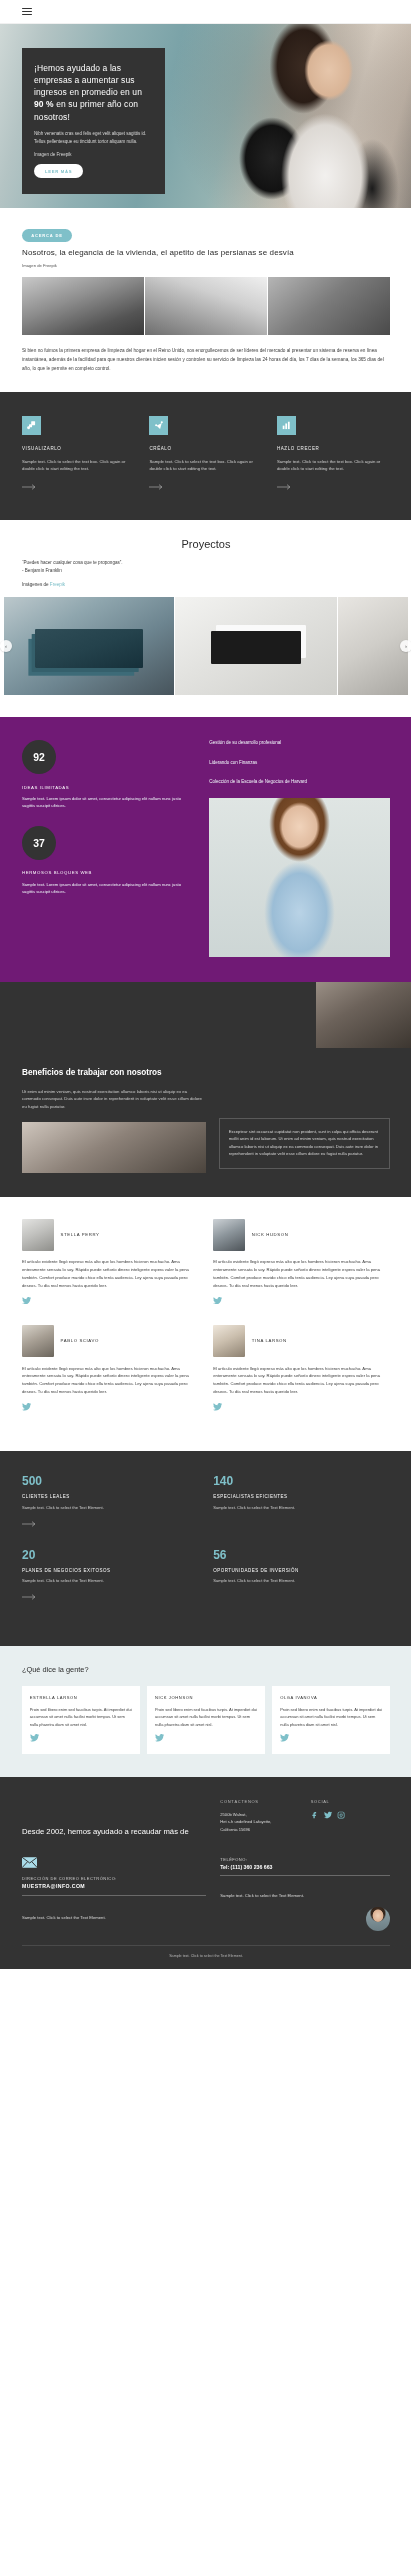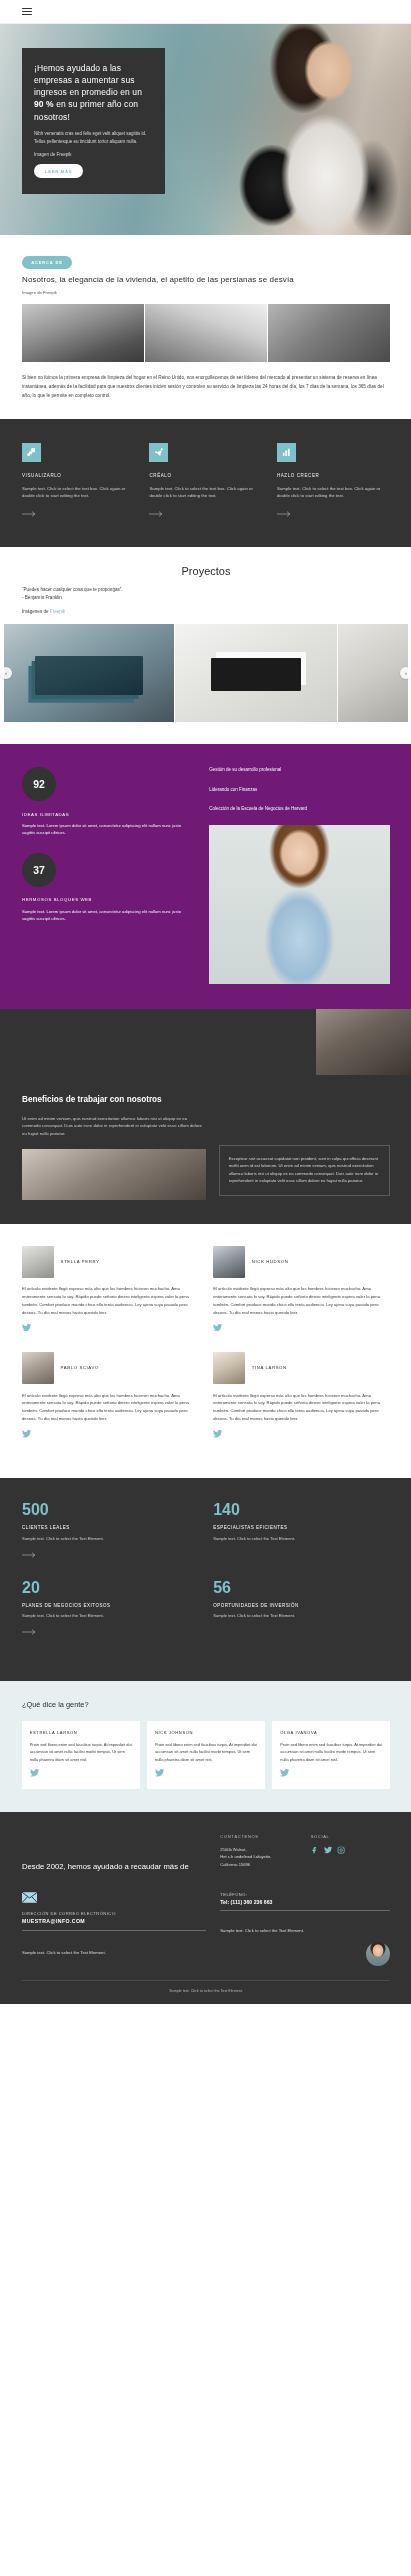--- a/index.html
+++ b/index.html
@@ -11,21 +11,21 @@
     -webkit-font-smoothing:antialiased;
   }
   .page { width:412px; margin:0 auto; overflow:hidden; position:relative; }
 
   
   .navbar { height:24px; background:#fff; display:flex; align-items:center; padding-left:22px; border-bottom:0.5px solid #f0f0f0;}
   .burger { width:10px; cursor:pointer; }
   .burger span { display:block; height:1.4px; background:#333; margin:1.8px 0; border-radius:0.5px;}
 
   
-  .hero { position:relative; height:211px; overflow:hidden; }
+  .hero { position:relative; height:184px; overflow:hidden; }
   .hero-bg { position:absolute; inset:0;
     background:
       radial-gradient(circle at 78% 40%, rgba(60,50,45,0.30) 0%, rgba(0,0,0,0) 45%),
       linear-gradient(105deg,#cfd8d6 0%,#b4c4c4 10%,#8fb0b3 26%,#7ba3a8 40%,#93b2b1 55%,#b9bfb6 66%,#d8cfc2 74%,#e9dfd2 82%,#cbbfb2 92%,#8d867e 100%);
   }
   .hero-person { position:absolute; right:0; top:0; width:181px; height:211px;
     background:
       radial-gradient(ellipse 33px 41px at 54% 22%, #e6c6ab 0%, #d9b496 62%, rgba(217,180,150,0) 74%),
       radial-gradient(ellipse 47px 66px at 40% 20%, #3b2b22 0%, #2a1d16 55%, rgba(42,29,22,0) 72%),
       radial-gradient(ellipse 58px 82px at 52% 72%, #f2f0ee 0%, #ddd9d4 62%, rgba(221,217,212,0) 76%),
@@ -131,21 +131,21 @@
   .av3 { background:linear-gradient(155deg,#d9d4cb 0%,#a79f94 45%,#6b655c 100%);}
   .av4 { background:linear-gradient(155deg,#efe7dc 0%,#cbbfae 45%,#8d8171 100%);}
   .member-head h4 { font-size:4.3px; letter-spacing:0.6px; font-weight:400; color:#2b2b2b;}
   .member p { font-size:4.2px; line-height:1.85; color:#3c3c3c; margin-top:7.7px;}
   .tw { margin-top:7.1px; width:9.3px; height:7.7px; fill:#7fc0c9; }
 
   
   .numbers { background:#333333; padding:23px 22px 25px 22px; }
   .num-row { display:flex; gap:14.3px; margin-bottom:18.7px;}
   .num { flex:1; }
-  .num .v { color:#7fc0c9; font-size:16px; font-weight:700; }
+  .num .v { color:#7fc0c9; font-size:12px; font-weight:700; }
   .num h5 { color:#fff; font-size:4.5px; letter-spacing:0.5px; font-weight:400; margin-top:6px;}
   .num p { color:#cfcfcf; font-size:4.1px; margin-top:5.5px; }
 
   
   .testi { background:#e8eff0; padding:18.7px 22px 23px 22px; }
   .testi h2 { font-size:7.4px; font-weight:400; color:#2b2b2b; }
   .testi-row { display:flex; gap:7.7px; margin-top:12px; }
   .tcard { flex:1; background:#fff; padding:8.8px 7.7px 10px 7.7px; }
   .tcard h5 { font-size:4.1px; letter-spacing:0.6px; color:#2b2b2b; font-weight:400;}
   .tcard p { font-size:4px; line-height:1.8; color:#3c3c3c; margin-top:6.6px;}

